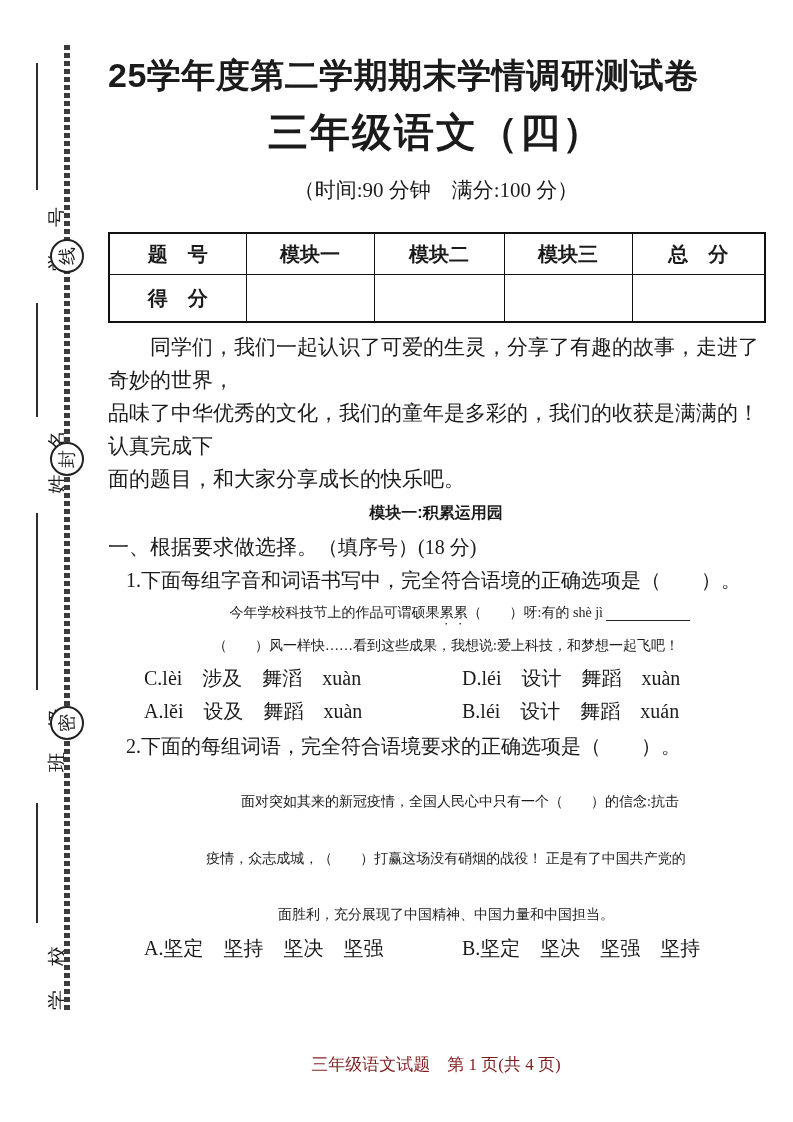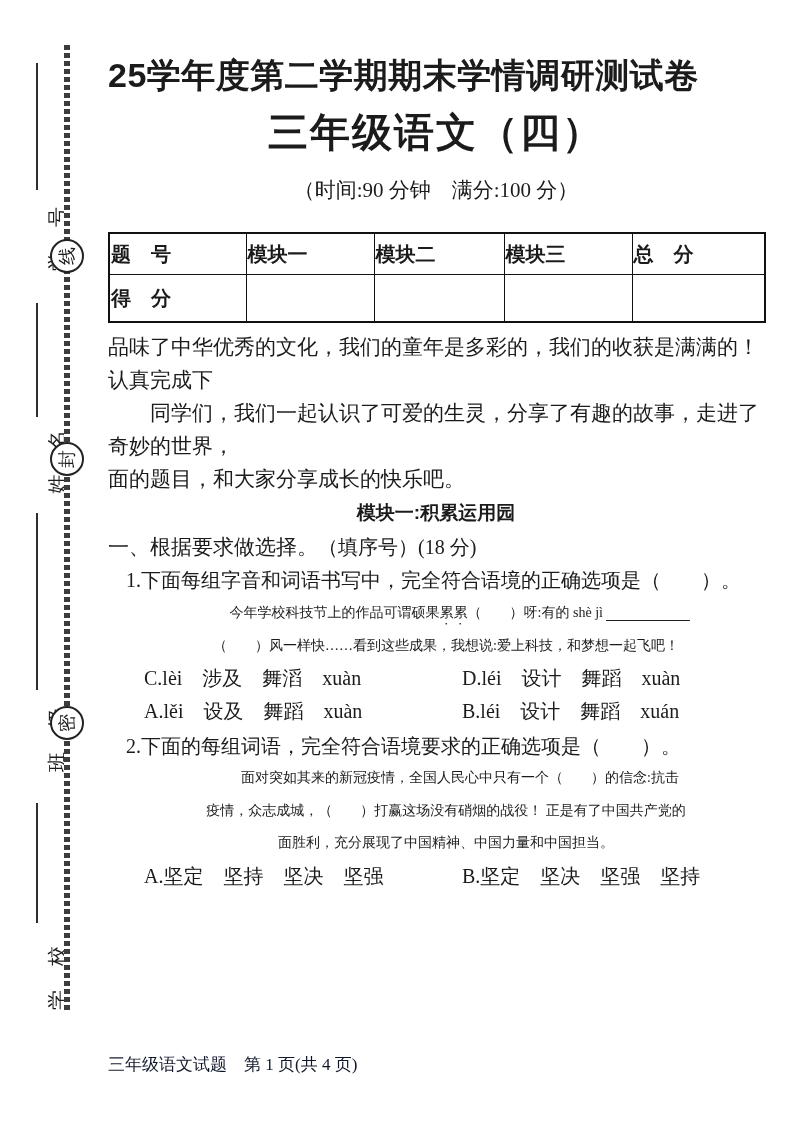--- a/index.html
+++ b/index.html
@@ -53,64 +53,64 @@
     margin:8px 0 16px; text-align:center;
     font-size:40px; font-weight:bold; line-height:54px; letter-spacing:2px;
   }
   .meta { margin:10px 0 6px; text-align:center; font-size:21px; line-height:28px; }
 
   table.score {
     margin-top:28px; width:656px; border-collapse:collapse;
     table-layout:fixed; border:2px solid #111;
   }
   table.score td {
-    border:1.5px solid #111; vertical-align:middle;
+    border:1.5px solid #111; text-align:center; vertical-align:middle;
     font-family:Liberation Sans, sans-serif; font-weight:bold; font-size:20px;
   }
   tr.r-head td { height:38px; }
   tr.r-score td { height:44px; }
 
   .intro { margin:8px 0 0; font-size:21px; line-height:33px; }
   .intro .ln { display:block; }
   .intro .ind { text-indent:2em; }
 
   .module-heading {
     margin:4px 0 0; text-align:center;
     font-family:"Liberation Sans", sans-serif;
-    font-size:19px; font-weight:bold; line-height:26px;
+    font-size:16px; font-weight:bold; line-height:26px;
   }
 
   .section-title { margin:6px 0 0; font-size:20px; line-height:30px; }
   .section-title .b { font-family:"Liberation Sans", sans-serif; font-weight:normal; font-size:21px; }
 
   .stem { margin:2px 0 0 18px; font-size:20px; line-height:32px; }
   .ctx  { margin:0 0 0 20px; font-size:14px; line-height:33px;text-align:center; }
   .ctx .ln { display:block; }
   .ctx .ind { text-indent:2em; }
-  .q2ctx .ln { line-height:32.5px; }
+  .q2ctx .ln { line-height:32.5px;margin-top:24px; }
 
   .opt-row { display:flex; margin-left:36px; font-size:20px; line-height:33px; }
   .opt-row .opt-left { width:318px; }
 
   
   .e {
     -webkit-text-emphasis:filled dot #111;
     text-emphasis:filled dot #111;
     -webkit-text-emphasis-position:under right;
     text-emphasis-position:under right;
   }
   
   .blank {
     display:inline-block; border-bottom:1.5px solid #222;
     height:1em; line-height:1em; white-space:pre;
   }
 
   .footer {
     position:absolute; left:108px; top:1053px; width:656px;
-    font-size:17px; color:#0f172a;
+    text-align:center; font-size:17px; color:#7f1d1d;
   }
 </style>
 </head>
 <body>
 
 <div class="page">
 
   <div class="seal-area">
     <div class="fill-line fl-1"></div>
     <div class="fill-line fl-2"></div>
@@ -155,22 +155,22 @@
         <td>得　分</td>
         <td></td>
         <td></td>
         <td></td>
         <td></td>
       </tr>
     </tbody>
       </table>
 
     <div class="intro">
+      <span class="ln ind">同学们，我们一起认识了可爱的生灵，分享了有趣的故事，走进了奇妙的世界，</span>
       <span class="ln">品味了中华优秀的文化，我们的童年是多彩的，我们的收获是满满的！认真完成下</span>
-      <span class="ln ind">同学们，我们一起认识了可爱的生灵，分享了有趣的故事，走进了奇妙的世界，</span>
       <span class="ln">面的题目，和大家分享成长的快乐吧。</span>
     </div>
 
     <div class="module-heading">模块一:积累运用园</div>
 
     <div class="section-title">
       <span class="b">一、根据要求做选择。</span><span>（填序号）(18 分)</span>
     </div>
 
     <div class="stem">1.下面每组字音和词语书写中，完全符合语境的正确选项是（　　）。</div>

